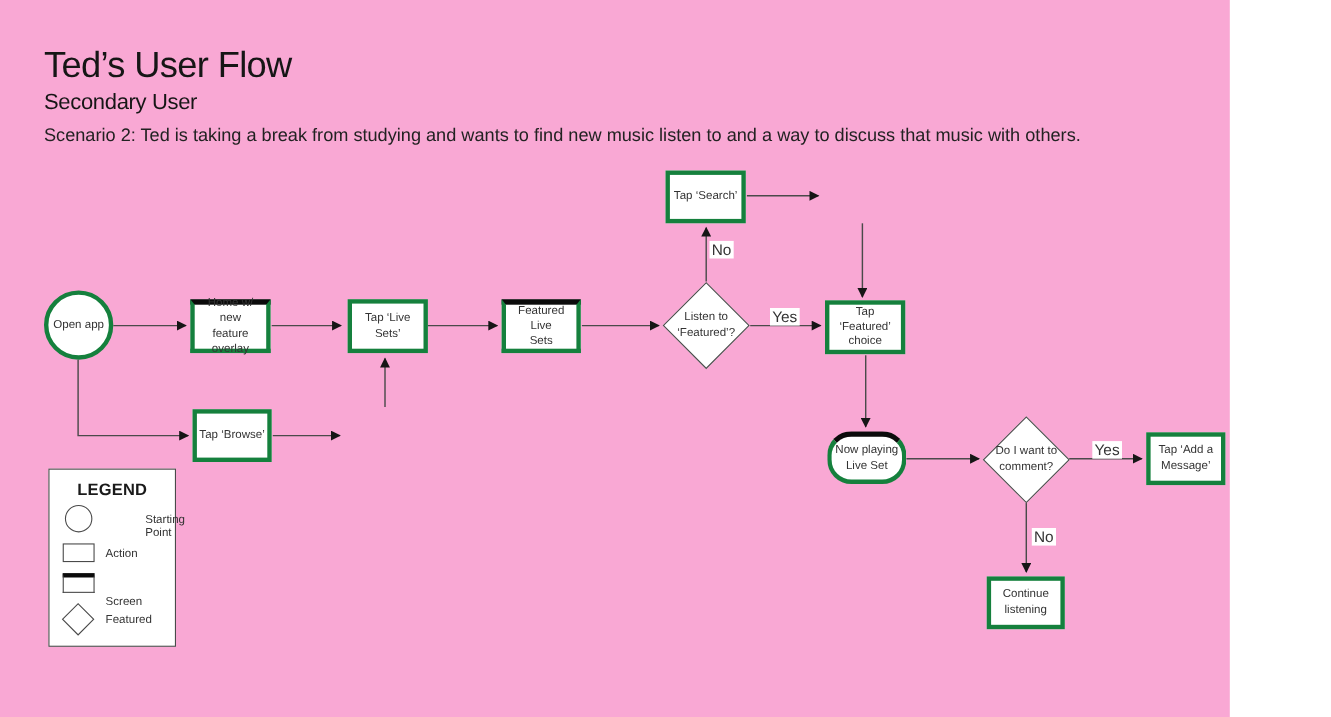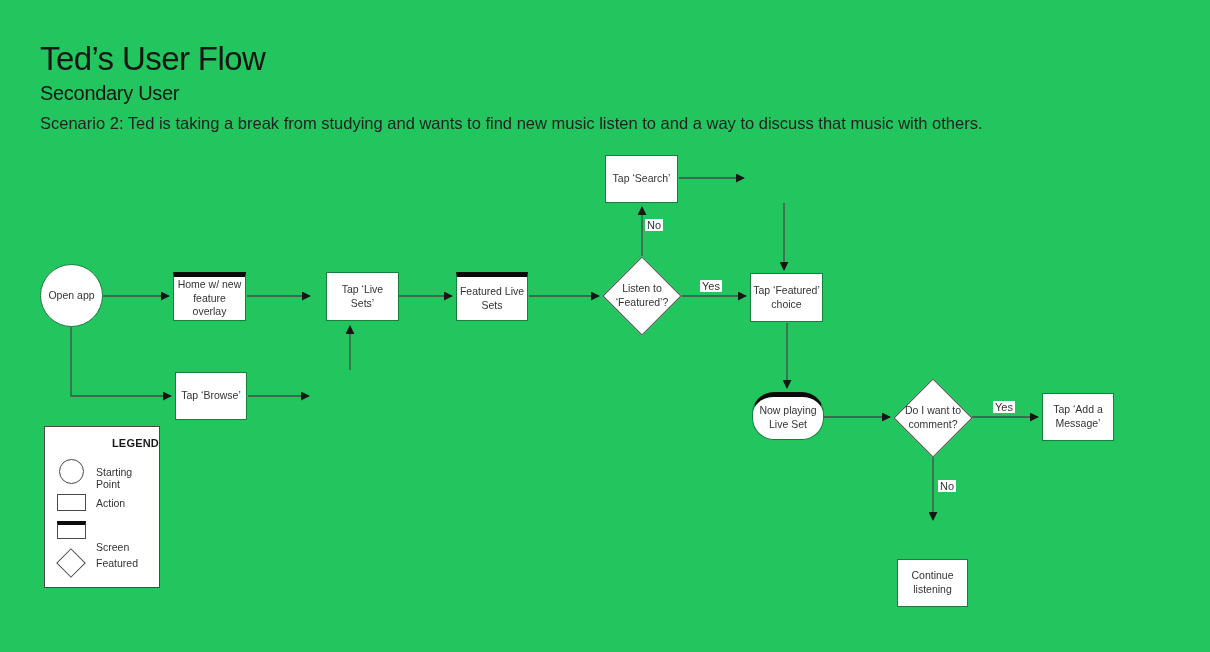--- a/index.html
+++ b/index.html
@@ -1,20 +1,20 @@
 <!DOCTYPE html>
 <html><head>
 <meta charset="utf-8">
 <style>
   html, body { margin: 0; padding: 0; background: #ffffff; }
   .page {
     position: relative;
-    width: 1210px;
+    width: 1118px;
     height: 652px;
-    background: #22c55e;
+    background: #f9a8d4;
     font-family: "Liberation Sans", sans-serif;
     overflow: hidden;
   }
 
   
   .title {
     position: absolute; left: 40px; top: 41px;
     font-size: 33px; line-height: 1.1; letter-spacing: -0.6px;
     color: #161616; font-weight: 400;
   }
@@ -28,21 +28,21 @@
     font-size: 16.5px; line-height: 1.2;
     color: #222222; font-weight: 400;
   }
 
   
   .node {
     position: absolute; box-sizing: border-box;
     display: flex; align-items: center; justify-content: center;
     text-align: center; white-space: pre-line;
     font-size: 10.5px; line-height: 1.32; color: #333333;
-    background: #ffffff; border: 1px solid #15803d;
+    background: #ffffff; border: 4px solid #15803d;
     padding: 2px;
   }
   .node.screen { border-top: 5px solid #0b0b0b; }
   .node.start  { border-radius: 50%; }
 
   .diamond-wrap { position: absolute; }
   .diamond-shape {
     position: absolute; left: 50%; top: 50%;
     width: 56px; height: 56px; box-sizing: border-box;
     transform: translate(-50%, -50%) rotate(45deg);
@@ -50,49 +50,49 @@
   }
   .diamond-label {
     position: absolute; inset: 0;
     display: flex; align-items: center; justify-content: center;
     text-align: center; white-space: pre-line;
     font-size: 10.5px; line-height: 1.32; color: #333333;
   }
 
   .edge-label {
     position: absolute;
-    font-size: 11px; color: #333333; background: #ffffff; padding: 0 2px;
+    font-size: 14px; color: #333333; background: #ffffff; padding: 0 2px;
   }
 
   .arrows { position: absolute; left: 0; top: 0; }
 
   
   .legend {
     position: absolute; left: 44px; top: 426px;
     width: 116px; height: 162px; box-sizing: border-box;
     border: 1px solid #4a4a4a; background: #ffffff;
   }
   .legend-title {
     position: absolute; left: 0; top: 10px; width: 100%;
-    text-align: right; font-size: 11px; font-weight: 700;
+    text-align: center; font-size: 15px; font-weight: 700;
     letter-spacing: 0.2px; color: #1a1a1a;
   }
   .lg-shape { position: absolute; box-sizing: border-box; background: #ffffff; }
   .lg-circle { left: 14px; top: 32px; width: 25px; height: 25px; border: 1px solid #4a4a4a; border-radius: 50%; }
   .lg-rect   { left: 12px; top: 67px; width: 29px; height: 17px; border: 1px solid #4a4a4a; }
   .lg-screen { left: 12px; top: 94px; width: 29px; height: 18px; border: 1px solid #4a4a4a; border-top: 4px solid #0b0b0b; }
   .lg-diamond-wrap { left: 11px; top: 121px; width: 30px; height: 30px; position: absolute; }
   .lg-diamond {
     position: absolute; left: 50%; top: 50%;
     width: 21px; height: 21px; box-sizing: border-box;
     transform: translate(-50%, -50%) rotate(45deg);
     border: 1px solid #4a4a4a; background: #ffffff;
   }
   .lg-label { position: absolute; left: 51px; font-size: 10.5px; color: #333333; }
-  .lg-label.l1 { top: 39px; }
+  .lg-label.l1 { top: 39px; margin-left: 36px; }
   .lg-label.l2 { top: 70px; }
   .lg-label.l3 { top: 114px; }
   .lg-label.l4 { top: 130px; }
 </style>
 </head>
 <body>
 
 <div class="page">
 
   <div class="title">Ted’s User Flow</div>
@@ -122,21 +122,21 @@
       <path d="M248,396 H309" marker-end="url(#ah)"></path>
       <path d="M350,370 V326" marker-end="url(#ah)"></path>
     </g>
   </svg>
 
   <div class="node start" style="left:40px; top:264px; width:63px; height:63px;">Open app</div>
 
   <div class="node screen" style="left:173px; top:272px; width:73px; height:49px;">Home w/ new
 feature overlay</div>
 
-  <div class="node" style="left:326px; top:272px; width:73px; height:49px;">Tap ‘Live Sets’</div>
+  <div class="node" style="left:316px; top:272px; width:73px; height:49px;">Tap ‘Live Sets’</div>
 
   <div class="node screen" style="left:456px; top:272px; width:72px; height:49px;">Featured Live
 Sets</div>
 
   <div class="diamond-wrap" style="left:602px; top:256px; width:80px; height:80px;">
     <div class="diamond-shape"></div>
     <div class="diamond-label">Listen to
 ‘Featured’?</div>
   </div>
 
@@ -154,21 +154,21 @@
 
   <div class="diamond-wrap" style="left:893px; top:378px; width:80px; height:80px;">
     <div class="diamond-shape"></div>
     <div class="diamond-label">Do I want to
 comment?</div>
   </div>
 
   <div class="node" style="left:1042px; top:393px; width:72px; height:48px;">Tap ‘Add a
 Message’</div>
 
-  <div class="node" style="left:897px; top:524px; width:71px; height:48px;margin-top:35px;">Continue
+  <div class="node" style="left:897px; top:524px; width:71px; height:48px;">Continue
 listening</div>
 
   <div class="edge-label" style="left:645px; top:219px;">No</div>
   <div class="edge-label" style="left:700px; top:280px;">Yes</div>
   <div class="edge-label" style="left:993px; top:401px;">Yes</div>
   <div class="edge-label" style="left:938px; top:480px;">No</div>
 
   <div class="legend">
     <div class="legend-title">LEGEND</div>
 

